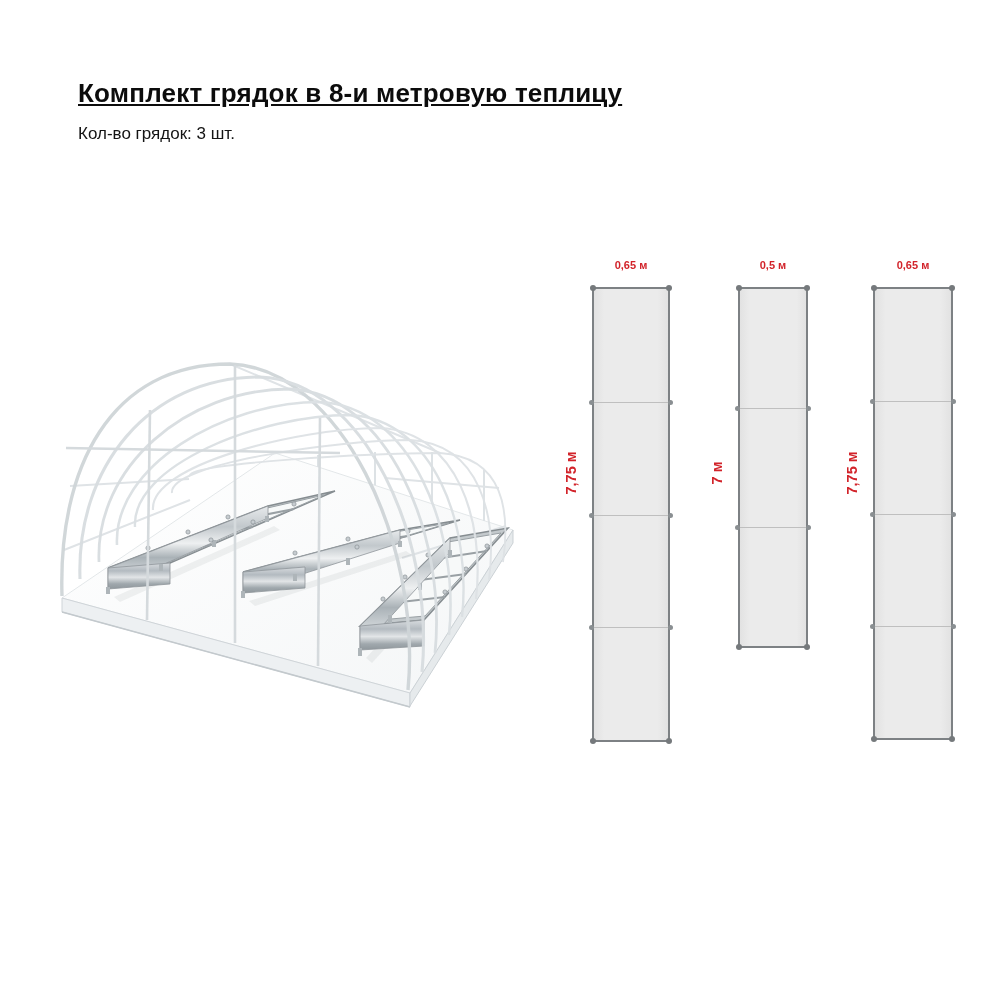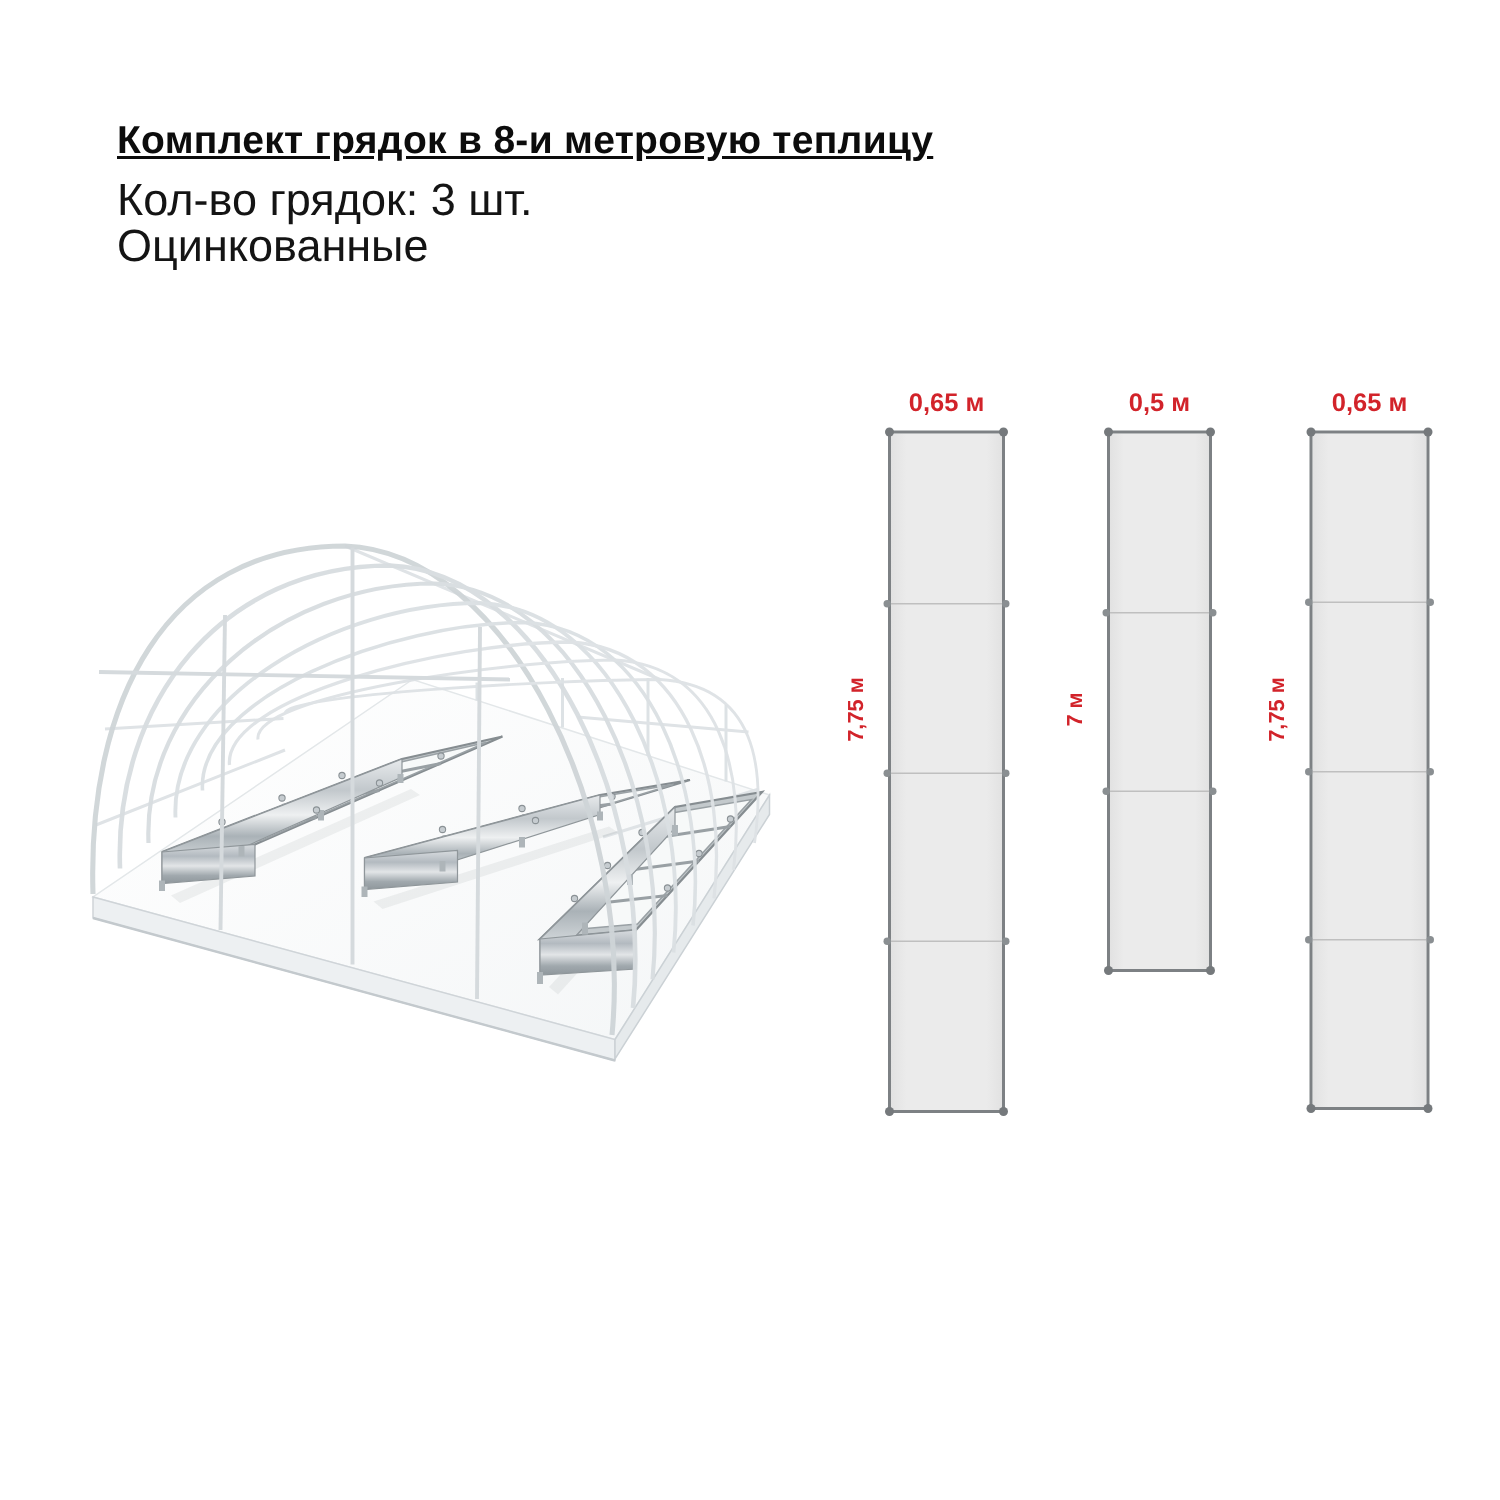--- a/index.html
+++ b/index.html
@@ -2,49 +2,48 @@
 <html><head>
 <meta charset="utf-8">
 <style>
   html,body{margin:0;padding:0;background:#ffffff;}
   body{width:1000px;height:1000px;position:relative;overflow:hidden;
        font-family:"Liberation Sans","DejaVu Sans",sans-serif;color:#101010;}
 
   
   .header{position:absolute;left:78px;top:78px;width:700px;}
   .title{font-size:26px;font-weight:700;letter-spacing:.2px;color:#0c0c0c;margin:0 0 9px 0;text-decoration:underline;}
-  .spec-line{font-size:30px;font-weight:400;color:#141414;line-height:31px;}
+  .spec-line{font-size:17px;font-weight:400;color:#141414;line-height:31px;}
 
   
   .illustration{position:absolute;left:50px;top:358px;width:470px;height:356px;}
 
   
   .bed-col{position:absolute;top:287px;}
   .bed-rect{position:absolute;left:0;top:0;width:100%;height:100%;box-sizing:border-box;
             border:2.5px solid #7d8184;border-radius:2px;
             background:linear-gradient(90deg,#e2e2e2,#ebebeb 14%,#ebebeb 86%,#e2e2e2);}
   .w-label{position:absolute;top:-28px;left:50%;transform:translateX(-50%);
-           font-size:17px;font-weight:700;color:#d2232a;white-space:nowrap;}
+           font-size:11px;font-weight:700;color:#d2232a;white-space:nowrap;}
   .len-label{position:absolute;left:-21px;top:186px;transform:translate(-50%,-50%) rotate(-90deg);
            font-size:14.5px;font-weight:700;color:#d2232a;white-space:nowrap;}
   .divider{position:absolute;left:0;width:100%;height:1px;background:#bfbfbf;}
   .nub{position:absolute;width:5px;height:5px;border-radius:50%;background:#8a8f92;}
   .nub.l{left:-5px;top:-2px;}
   .nub.r{right:-5px;top:-2px;}
   .corner{position:absolute;width:6px;height:6px;border-radius:50%;background:#75797c;}
   .corner.tl{left:-4px;top:-4px;} .corner.tr{right:-4px;top:-4px;}
   .corner.bl{left:-4px;bottom:-4px;} .corner.br{right:-4px;bottom:-4px;}
 </style>
 </head>
 <body>
 
 <div class="header">
   <div class="title">Комплект грядок в 8-и метровую теплицу</div>
   <div class="spec-line">Кол-во грядок: 3 шт.</div>
-  <div class="spec-line">Оцинкованные</div>
 </div>
 
 <div class="illustration">
 <svg width="470" height="356" viewBox="0 0 470 356">
   <defs>
     <linearGradient id="galv" x1="0" y1="0" x2="0" y2="1">
       <stop offset="0" stop-color="#e7eaec"></stop>
           <stop offset=".25" stop-color="#c2c8cc"></stop>
       <stop offset=".45" stop-color="#eef0f1"></stop>
           <stop offset=".62" stop-color="#aab2b7"></stop>

